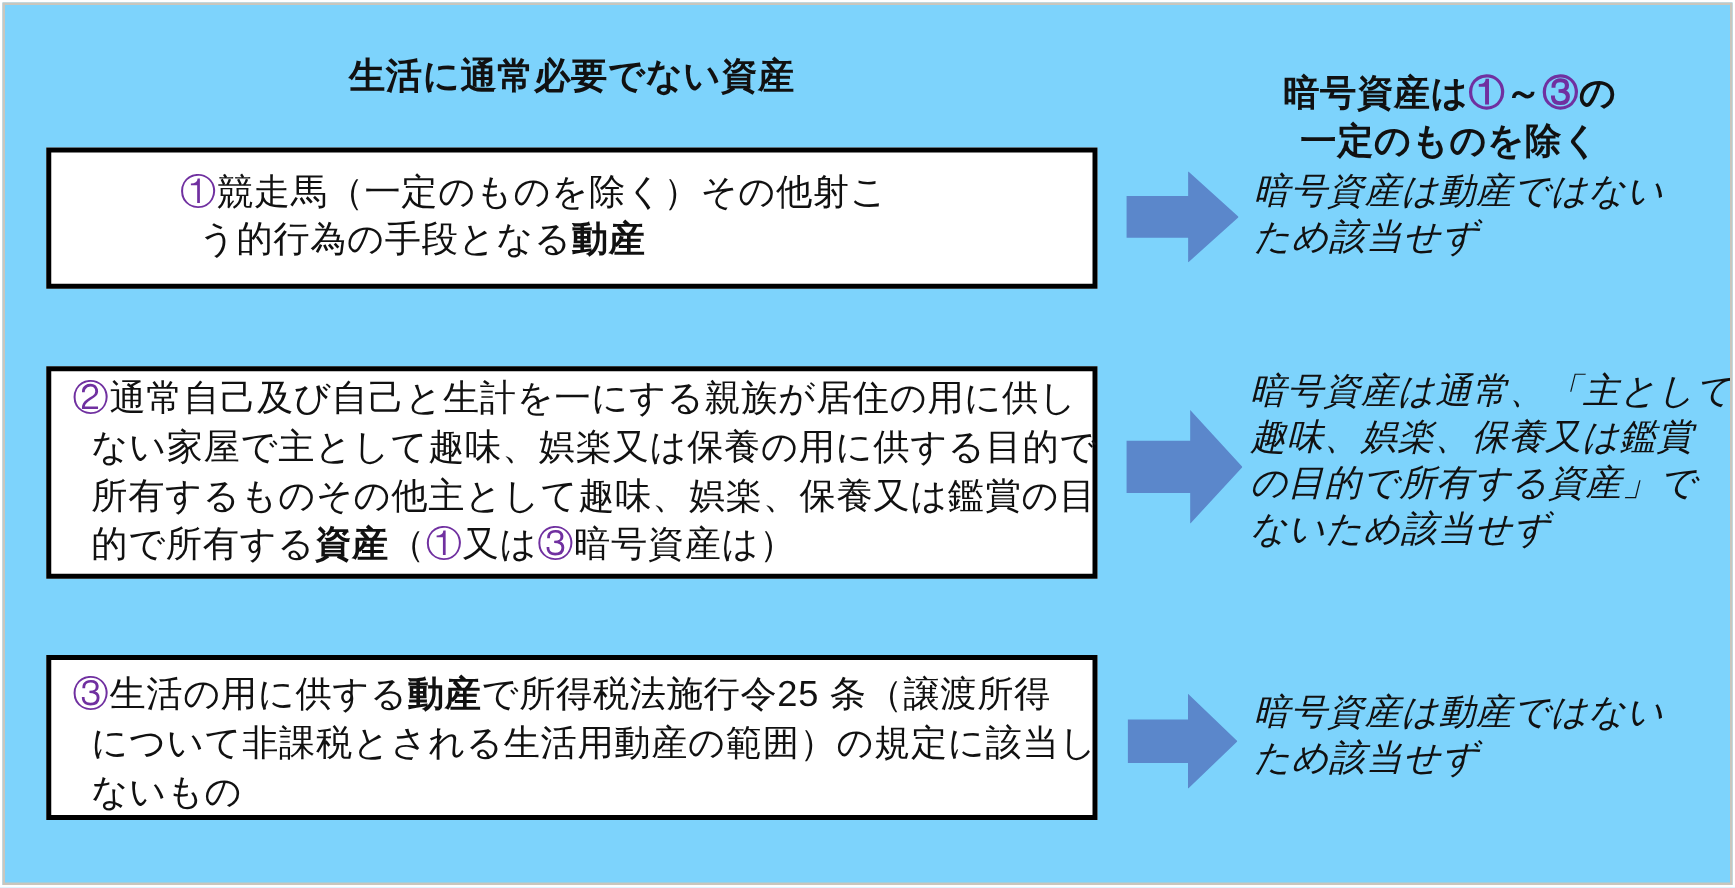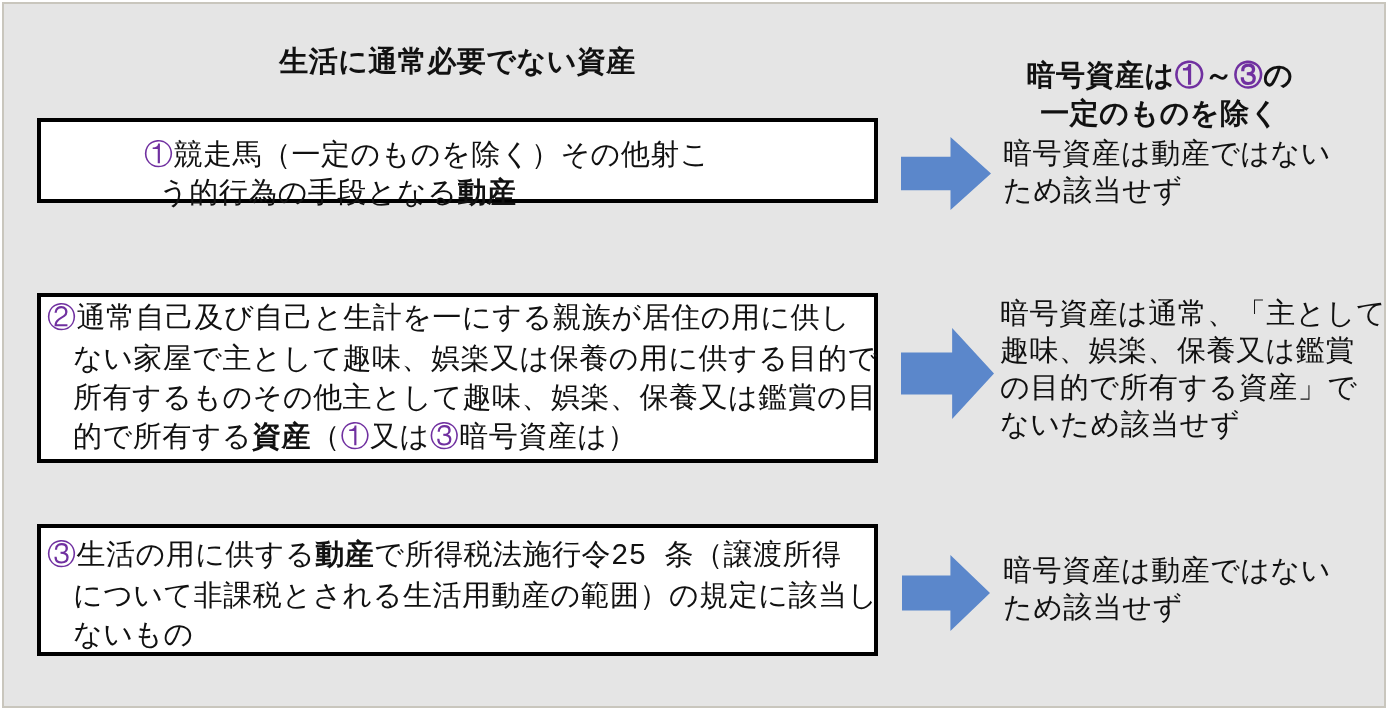--- a/index.html
+++ b/index.html
@@ -2,21 +2,21 @@
 <html lang="ja" style="--accent-purple: #7030A0; --arrow-blue: #5B87CB; --box-border: #000000; --page-border: #C9C6BD;"><head>
 <meta charset="utf-8">
 <style>
   html,body{margin:0;padding:0;background:#ffffff;}
   .page{
     position:relative;
     width:1384px;height:706px;
     margin:2px;
     border:2px solid var(--page-border,#C9C6BD);
     box-sizing:border-box;
-    background:#e5e5e5;
+    background:#7dd3fc;
     font-family:"Liberation Sans", sans-serif;
     color:#111;
     overflow:hidden;
   }
   .abs{position:absolute;}
   .jp{letter-spacing:0.5px;}
   .title{
     font-size:29px;font-weight:700;line-height:38px;
   }
   .title .line{text-align:center;}
@@ -25,23 +25,23 @@
     box-sizing:border-box;
     font-size:29px;line-height:38px;
     background:#fff;
   }
   .cat-box .line{white-space:nowrap;}
   
   .box-style-1 .line{padding-left:118px;}
   .box-style-1 .line:first-child{padding-left:103px;}
   
   .box-style-2 .line{padding-left:32px;}
-  .box-style-2 .line:first-child{padding-left:6px;font-family:Liberation Mono, monospace;}
+  .box-style-2 .line:first-child{padding-left:17px;}
   .result-text{
-    font-size:29px;line-height:37px;
+    font-size:29px;line-height:37px;font-style:italic;
   }
   .result-text .line{white-space:nowrap;}
   .arrow{
     background:var(--arrow-blue,#5B87CB);
     clip-path:polygon(0 27%,55% 27%,55% 0,100% 50%,55% 100%,55% 73%,0 73%);
   }
   span.b{font-weight:700;}
   span.p{color:var(--accent-purple,#7030A0);}
 </style>
 </head>
@@ -51,21 +51,21 @@
 
   <div class="abs title jp" style="left:33px;top:38px;width:841px;">
       <div class="line"><span>生活に通常必要でない資産</span></div>
     </div>
 
   <div class="abs title jp" style="left:946px;top:20px;width:420px;margin-top:32px;">
       <div class="line"><span>暗号資産は</span><span class="p">①</span><span>～</span><span class="p">③</span><span>の</span></div>
       <div class="line"><span>一定のものを除く</span></div>
     </div>
 
-  <div class="abs cat-box box-style-1 jp" style="left:33px;top:114px;width:841px;height:85px;padding-top:13px;">
+  <div class="abs cat-box box-style-1 jp" style="left:33px;top:114px;width:841px;height:113px;padding-top:13px;">
       <div class="line"><span class="p">①</span><span>競走馬（一定のものを除く）その他射こ</span></div>
       <div class="line"><span>う的行為の手段となる</span><span class="b">動産</span></div>
     </div>
   <div class="abs arrow" style="left:897px;top:133px;width:90px;height:73px;"></div>
   <div class="abs result-text jp" style="left:999px;top:131px;width:380px;">
       <div class="line"><span>暗号資産は動産ではない</span></div>
       <div class="line"><span>ため該当せず</span></div>
     </div>
 
   <div class="abs cat-box box-style-2 jp" style="left:33px;top:289px;width:841px;height:170px;padding-top:3px;line-height:39px;">

